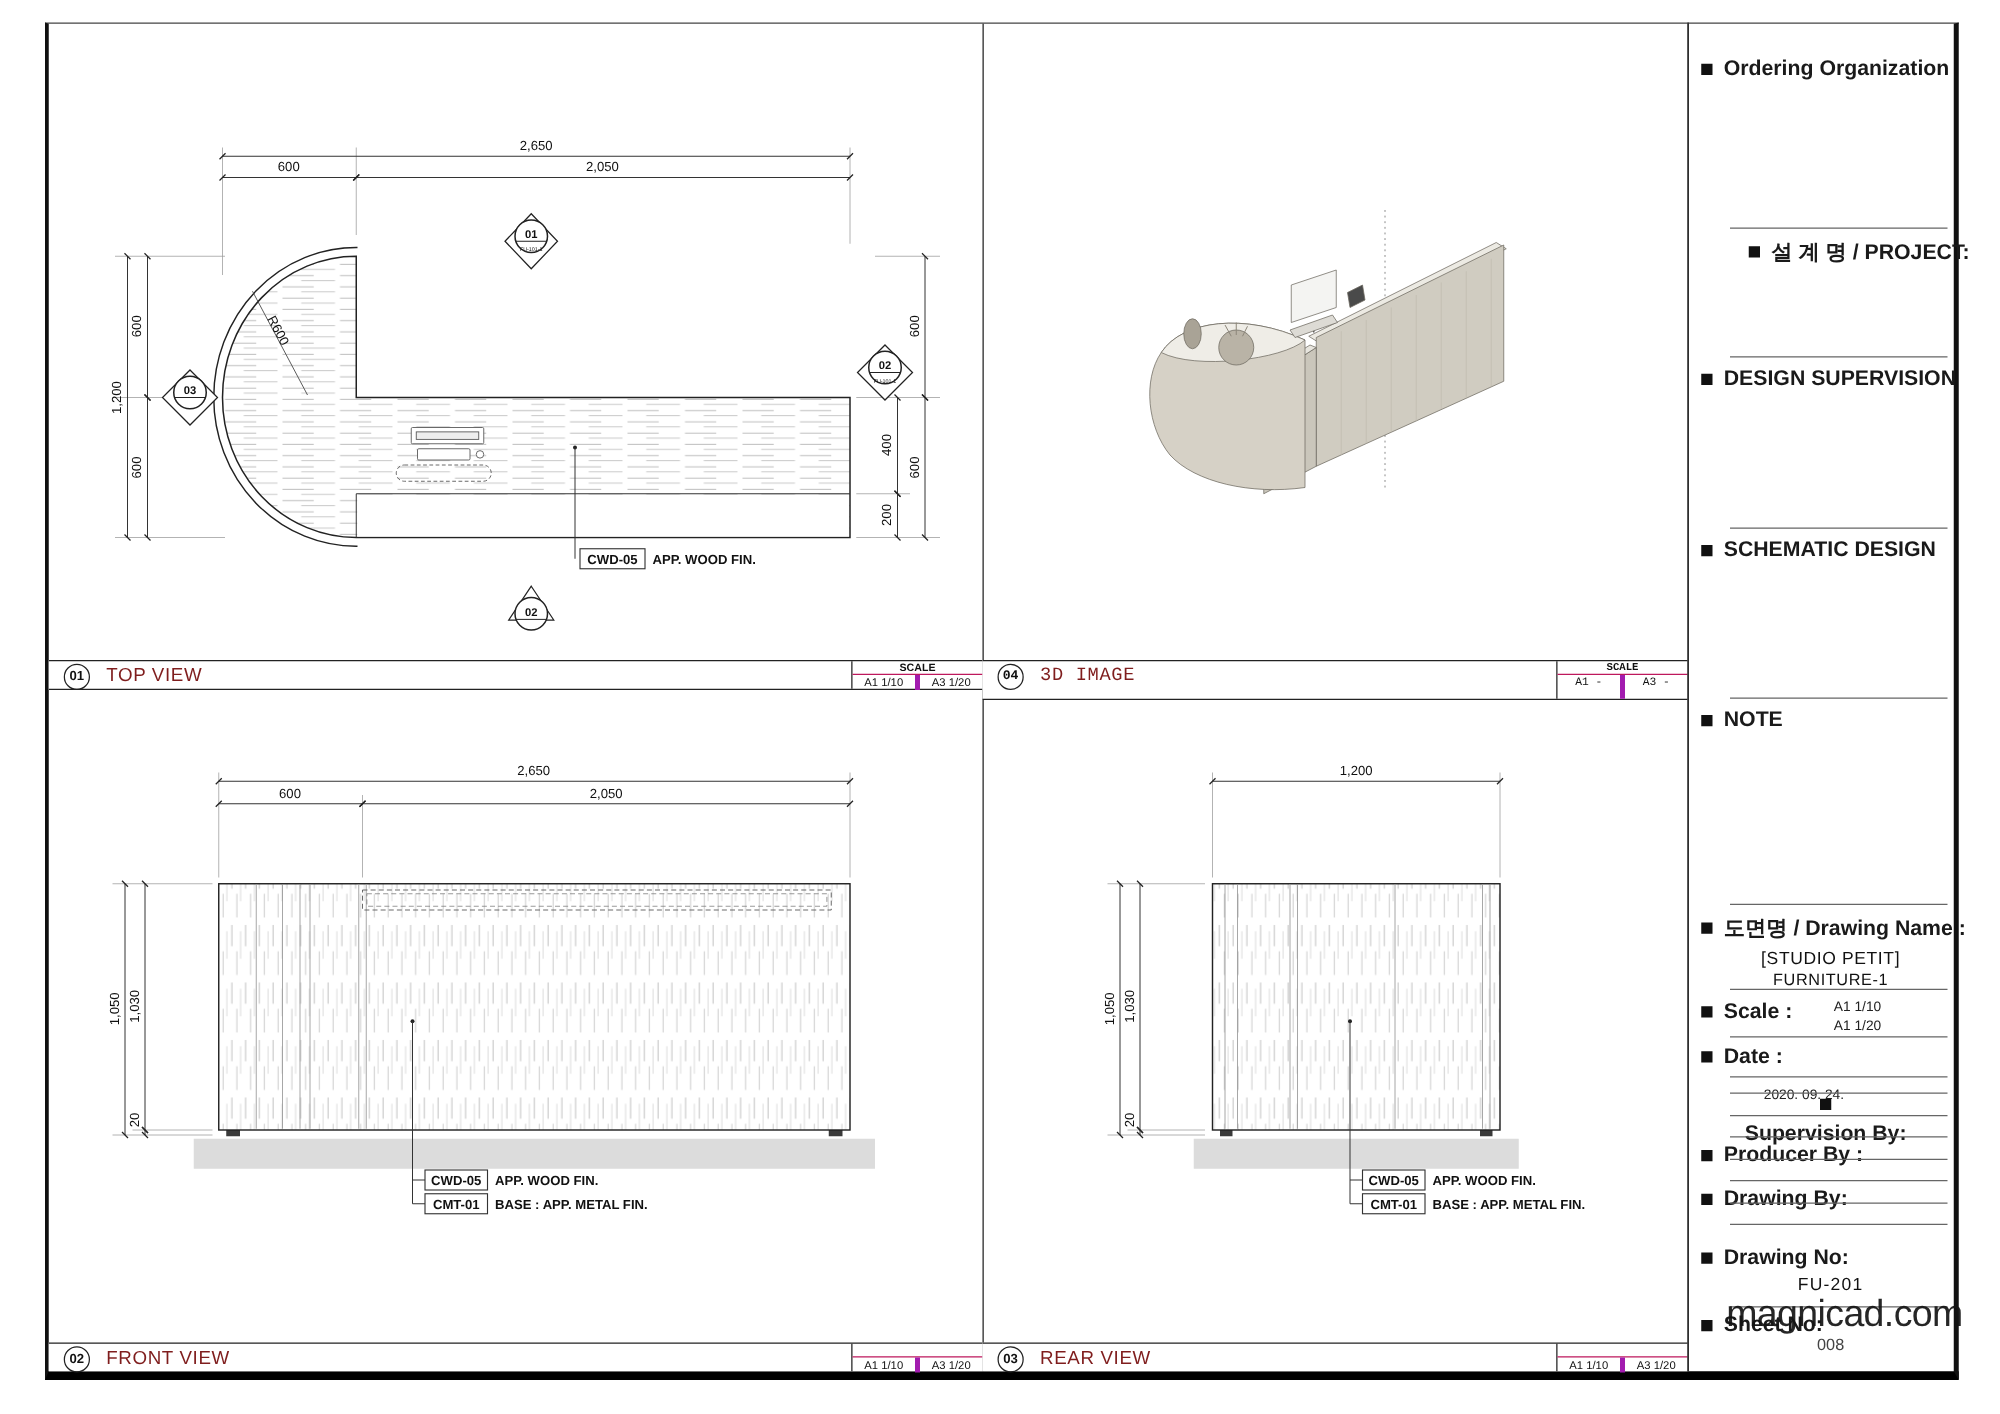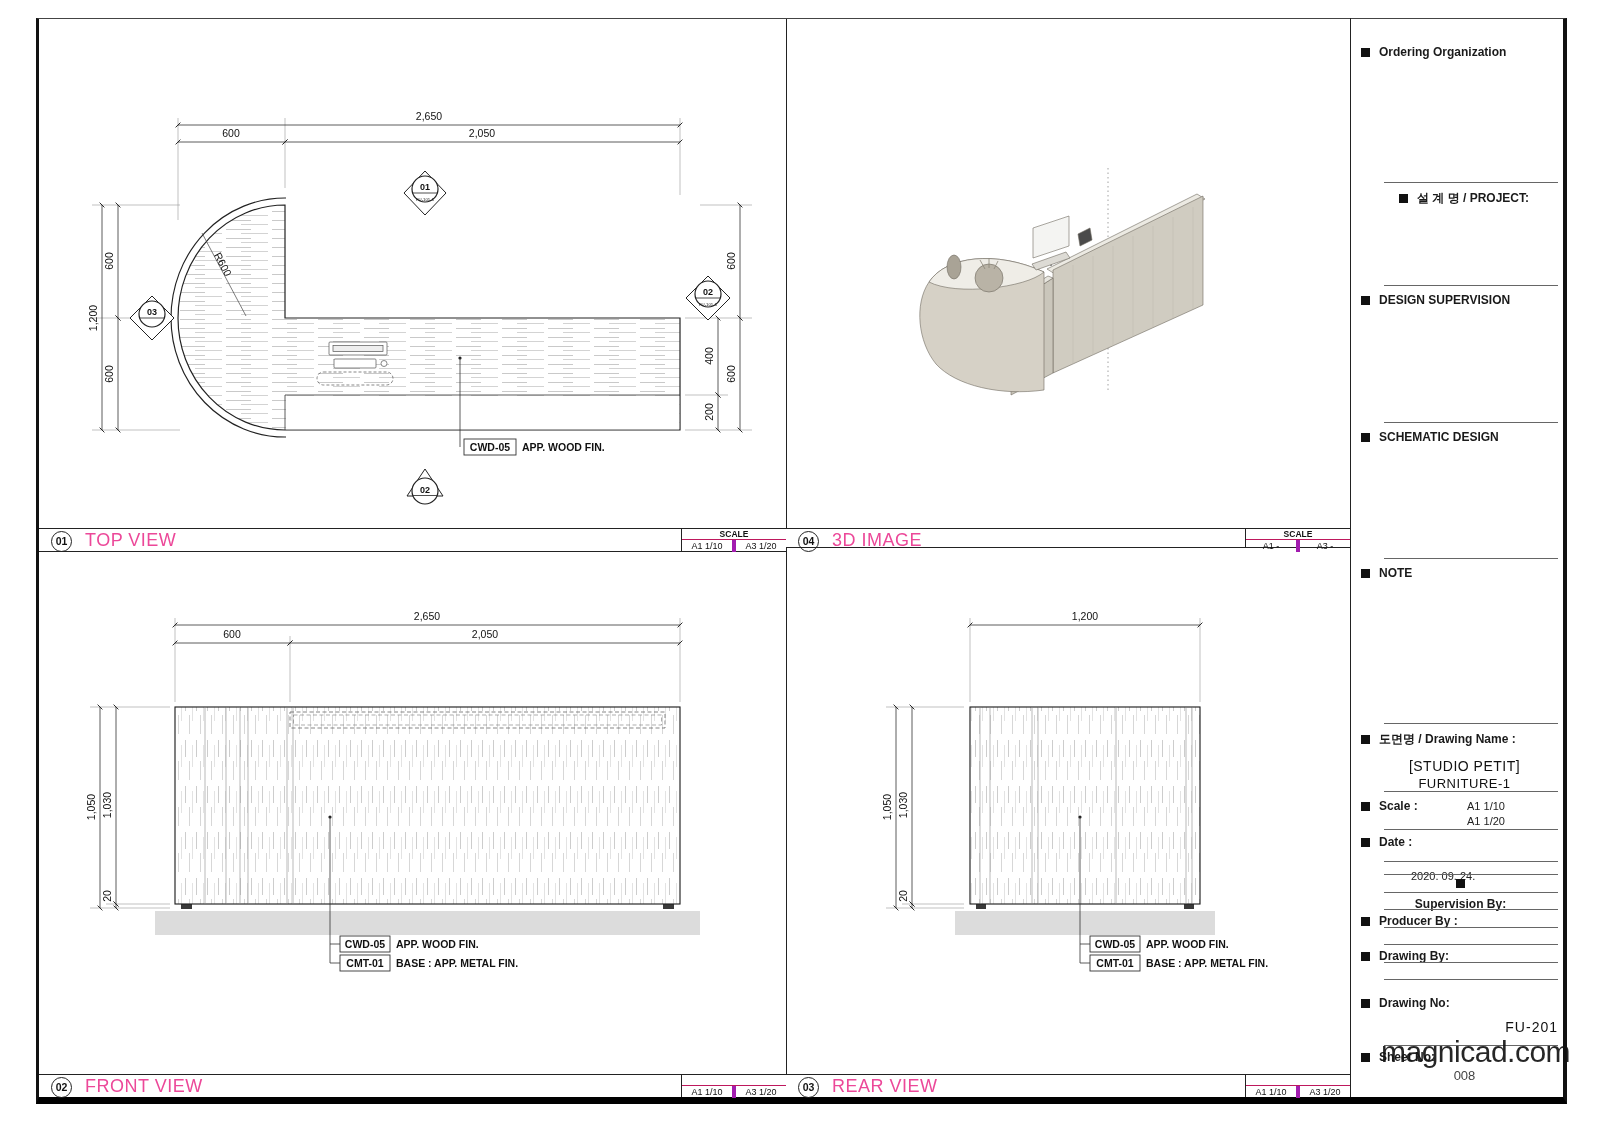--- a/index.html
+++ b/index.html
@@ -7,31 +7,31 @@
         font-family:"Liberation Sans",sans-serif;color:#111;}
   .frame{position:absolute;left:36px;top:18px;width:1531px;height:1086px;box-sizing:border-box;
          border-top:1px solid #444;border-left:3px solid #111;border-right:4px solid #111;
          border-bottom:7px solid #000;pointer-events:none;}
   .vdiv{position:absolute;width:1px;background:#222;}
   
   .bar{position:absolute;box-sizing:border-box;border-top:1.2px solid #222;border-bottom:1.2px solid #222;background:#fff;}
   .bar.nobot{border-bottom:none;}
   .pcirc{position:absolute;left:12px;top:2px;width:19px;height:19px;border:1.3px solid #222;border-radius:50%;
          text-align:center;line-height:19px;font-size:10.5px;font-weight:bold;}
-  .plabel{position:absolute;left:46px;top:0;line-height:23px;font-size:18px;letter-spacing:.5px;color:#ec4899;}
+  .plabel{position:absolute;left:46px;top:0;line-height:23px;font-size:15px;letter-spacing:.5px;color:#7f1d1d;}
   .scalebox{position:absolute;right:0;top:0;bottom:0;width:104px;border-left:1px solid #222;display:flex;flex-direction:column;}
   .sc-head{flex:0 0 10px;border-bottom:1px solid #be185d;text-align:center;font-size:8.5px;font-weight:bold;line-height:10px;}
   .sc-cells{flex:1;display:flex;}
   .sc-cell{flex:1;text-align:center;font-size:9px;line-height:12px;}
   .sc-cell + .sc-cell{border-left:4px solid #a21caf;}
   
   .sidebar{position:absolute;left:1350px;top:18px;width:213px;height:1079px;border-left:1px solid #222;}
   .tb-rule{position:absolute;left:33px;right:6px;border-top:1px solid #666;}
   .tb-head{position:absolute;left:10px;right:4px;display:flex;align-items:center;gap:9px;
-           font-size:12px;font-weight:bold;color:#1a1a1a;white-space:nowrap;}
+           font-size:17px;font-weight:bold;color:#1a1a1a;white-space:nowrap;}
   .bullet{display:inline-block;width:9px;height:9px;background:#111;flex:0 0 9px;}
   .tb-center{position:absolute;left:20px;right:6px;text-align:center;}
   .tb-val{font-size:11px;color:#222;}
   
   svg{position:absolute;display:block;}
   .ext{stroke:#999;stroke-width:.6;}
   .dim{stroke:#333;stroke-width:.8;fill:none;}
   .dt{font:10.5px "Liberation Sans",sans-serif;fill:#111;text-anchor:middle;}
   .ct{font:bold 10.5px "Liberation Sans",sans-serif;fill:#111;}
   .ctm{font:bold 10.5px "Liberation Sans",sans-serif;fill:#111;text-anchor:middle;}
@@ -324,21 +324,21 @@
     <div class="plabel">TOP VIEW</div>
     <div class="scalebox">
       <div class="sc-head">SCALE</div>
       <div class="sc-cells">
         <div class="sc-cell">A1 1/10</div>
         <div class="sc-cell">A3 1/20</div>
       </div>
     </div>
   </div>
 
-  <div class="bar" style="left:786px;top:528px;width:564px;height:20px;">
+  <div class="bar" style="left:786px;top:528px;width:564px;height:32px;font-family:Liberation Mono, monospace;">
     <div class="pcirc">04</div>
     <div class="plabel">3D IMAGE</div>
     <div class="scalebox">
       <div class="sc-head">SCALE</div>
       <div class="sc-cells">
         <div class="sc-cell">A1 -</div>
         <div class="sc-cell">A3 -</div>
       </div>
     </div>
   </div>
@@ -441,21 +441,21 @@
       <span>Drawing By:</span>
     </div>
     <div class="tb-rule" style="top:944px;"></div>
 
     <div class="tb-rule" style="top:961px;"></div>
 
     <div class="tb-head" style="top:978px;">
       <span class="bullet"></span>
       <span>Drawing No:</span>
     </div>
-    <div class="tb-center" style="top:1001px;font-size:14px;letter-spacing:1px;text-align:right;">FU-201</div>
+    <div class="tb-center" style="top:1001px;font-size:14px;letter-spacing:1px;">FU-201</div>
 
     <div class="tb-rule" style="top:1027px;"></div>
     <div class="tb-head" style="top:1032px;">
       <span class="bullet"></span>
       <span>Sheet No:</span>
     </div>
     <div class="tb-center" style="top:1050px;font-size:13px;color:#444;">008</div>
   </div>
 
   <div class="vdiv" style="left:1350px;top:19px;height:1078px;"></div>

